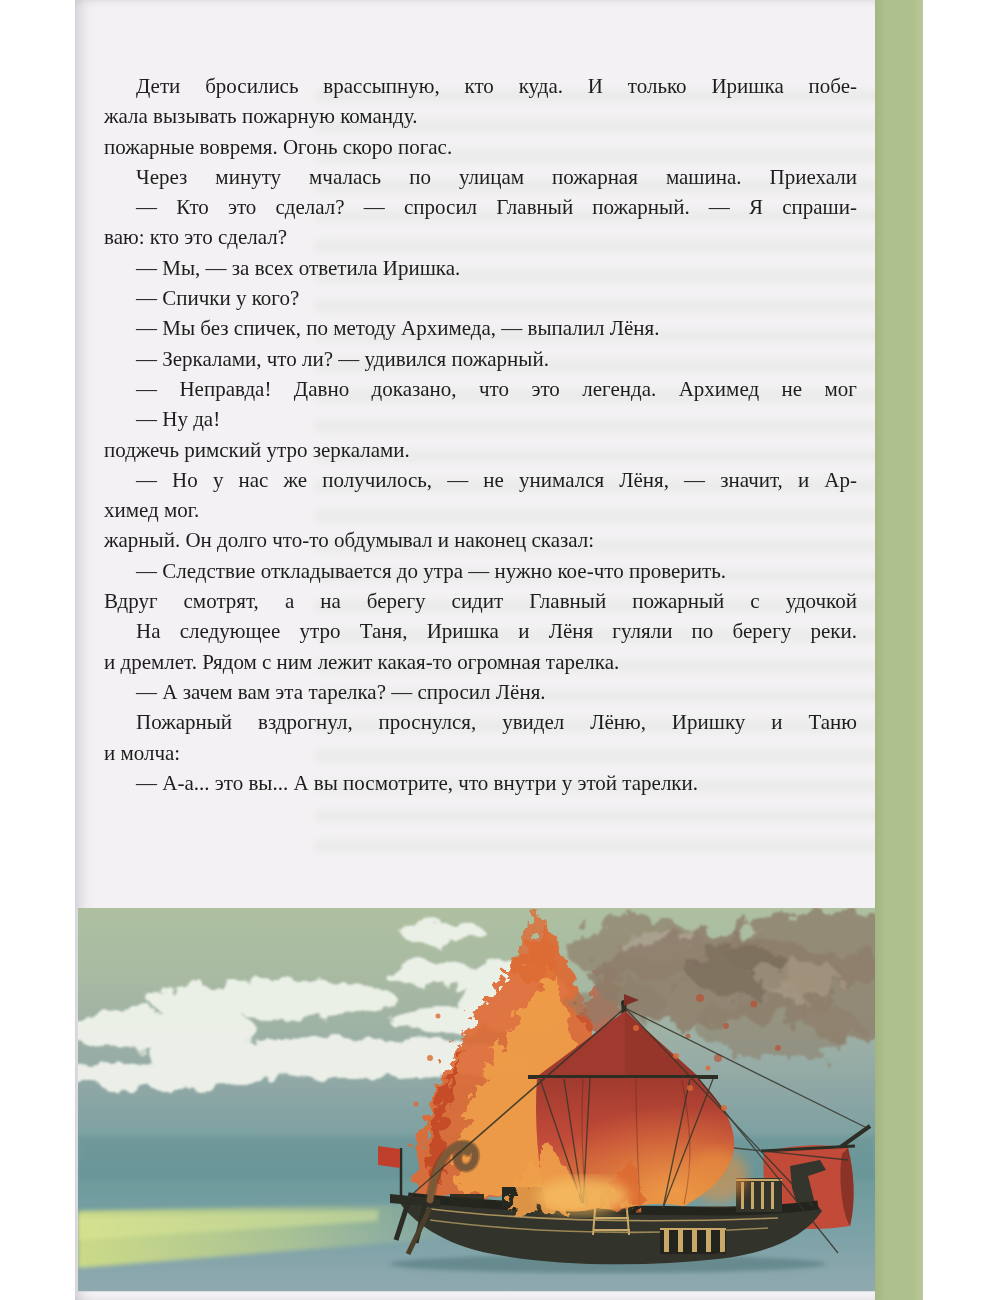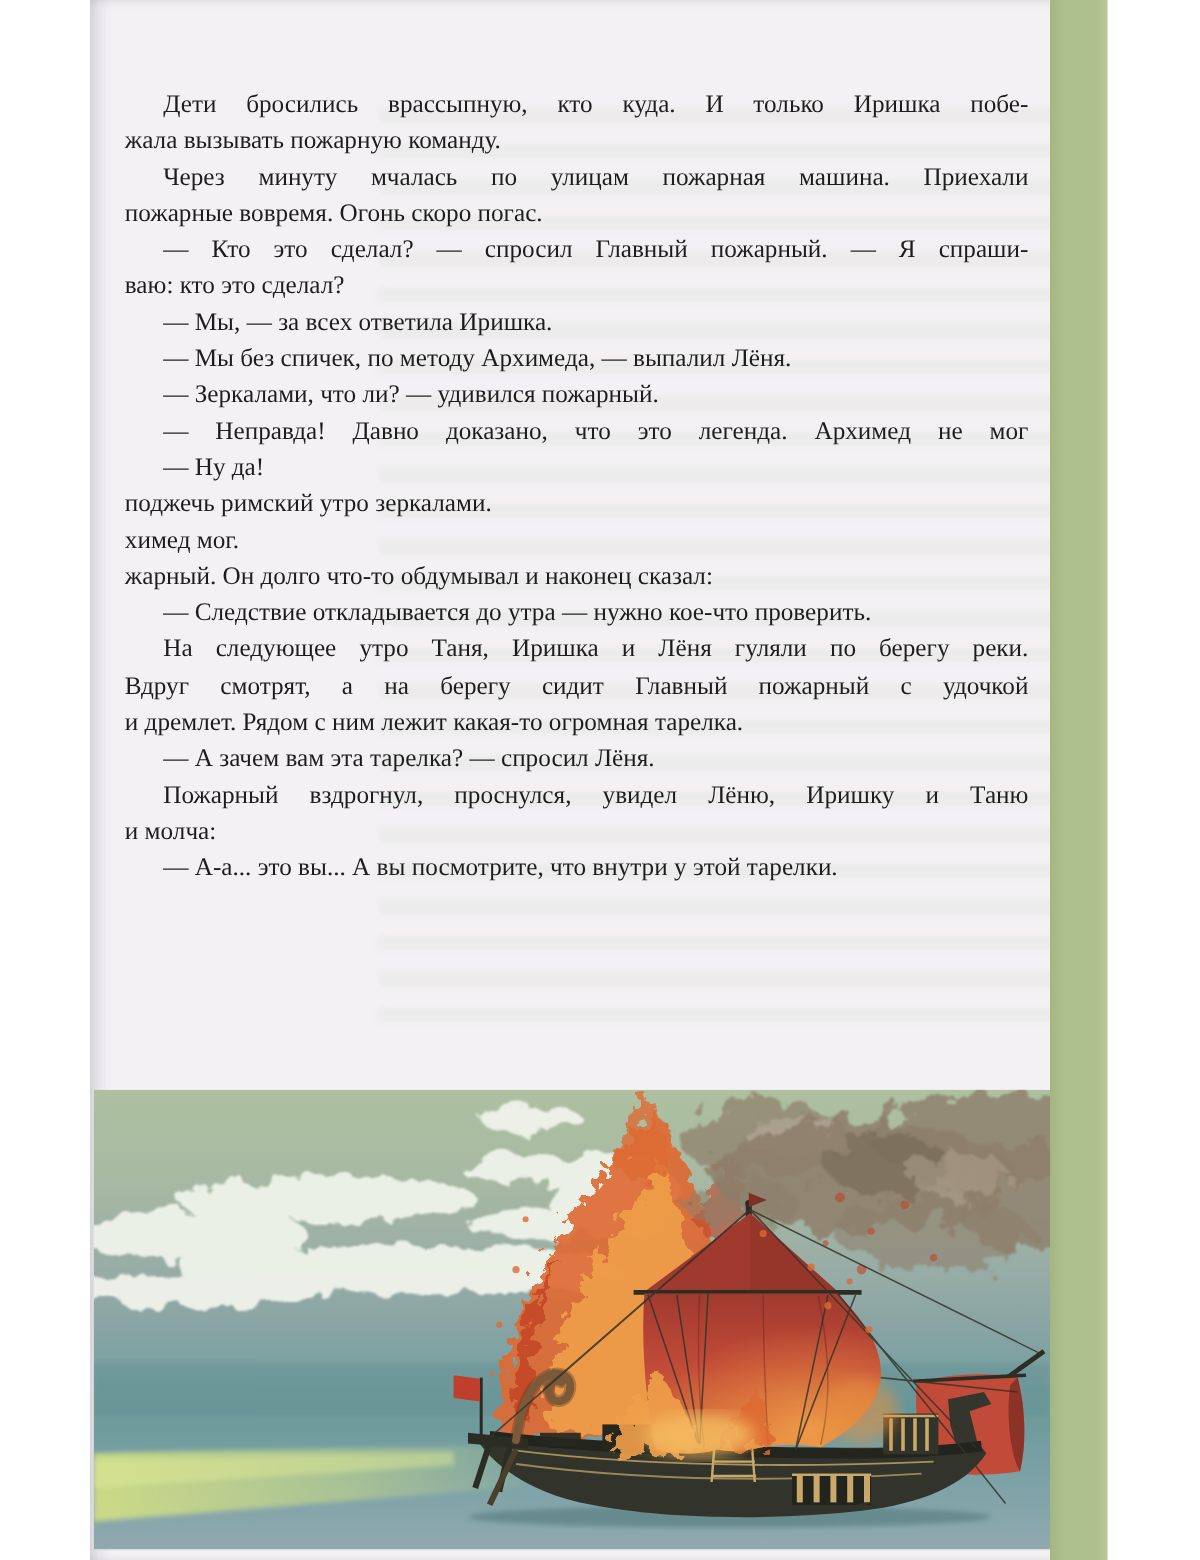--- a/index.html
+++ b/index.html
@@ -49,35 +49,37 @@
   }
 </style>
 </head>
 <body>
 
 <div class="page">
   <div class="showthrough"></div>
   <div class="textblock">
       <div class="line indent">Дети бросились врассыпную, кто куда. И только Иришка побе-</div>
       <div class="line end">жала вызывать пожарную команду.</div>
+      <div class="line end">пожарные вовремя. Огонь скоро погас.</div>
       <div class="line indent">Через минуту мчалась по улицам пожарная машина. Приехали</div>
-      <div class="line end">пожарные вовремя. Огонь скоро погас.</div>
       <div class="line indent">— Кто это сделал? — спросил Главный пожарный. — Я спраши-</div>
       <div class="line end">ваю: кто это сделал?</div>
       <div class="line indent end">— Мы, — за всех ответила Иришка.</div>
+      <div class="line indent end">— Спички у кого?</div>
       <div class="line indent end">— Мы без спичек, по методу Архимеда, — выпалил Лёня.</div>
       <div class="line indent end">— Зеркалами, что ли? — удивился пожарный.</div>
       <div class="line indent">— Неправда! Давно доказано, что это легенда. Архимед не мог</div>
       <div class="line indent end">— Ну да!</div>
       <div class="line end">поджечь римский утро зеркалами.</div>
+      <div class="line indent">— Но у нас же получилось, — не унимался Лёня, — значит, и Ар-</div>
       <div class="line end">химед мог.</div>
       <div class="line end">жарный. Он долго что-то обдумывал и наконец сказал:</div>
       <div class="line indent end">— Следствие откладывается до утра — нужно кое-что проверить.</div>
+      <div class="line">Вдруг смотрят, а на берегу сидит Главный пожарный с удочкой</div>
       <div class="line indent">На следующее утро Таня, Иришка и Лёня гуляли по берегу реки.</div>
-      <div class="line">Вдруг смотрят, а на берегу сидит Главный пожарный с удочкой</div>
       <div class="line end">и дремлет. Рядом с ним лежит какая-то огромная тарелка.</div>
       <div class="line indent end">— А зачем вам эта тарелка? — спросил Лёня.</div>
       <div class="line indent">Пожарный вздрогнул, проснулся, увидел Лёню, Иришку и Таню</div>
       <div class="line end">и молча:</div>
       <div class="line indent end">— А-а... это вы... А вы посмотрите, что внутри у этой тарелки.</div>
     </div>
 
   <div class="illo">
     <svg viewBox="0 0 797 383" preserveAspectRatio="none">
       <defs>

